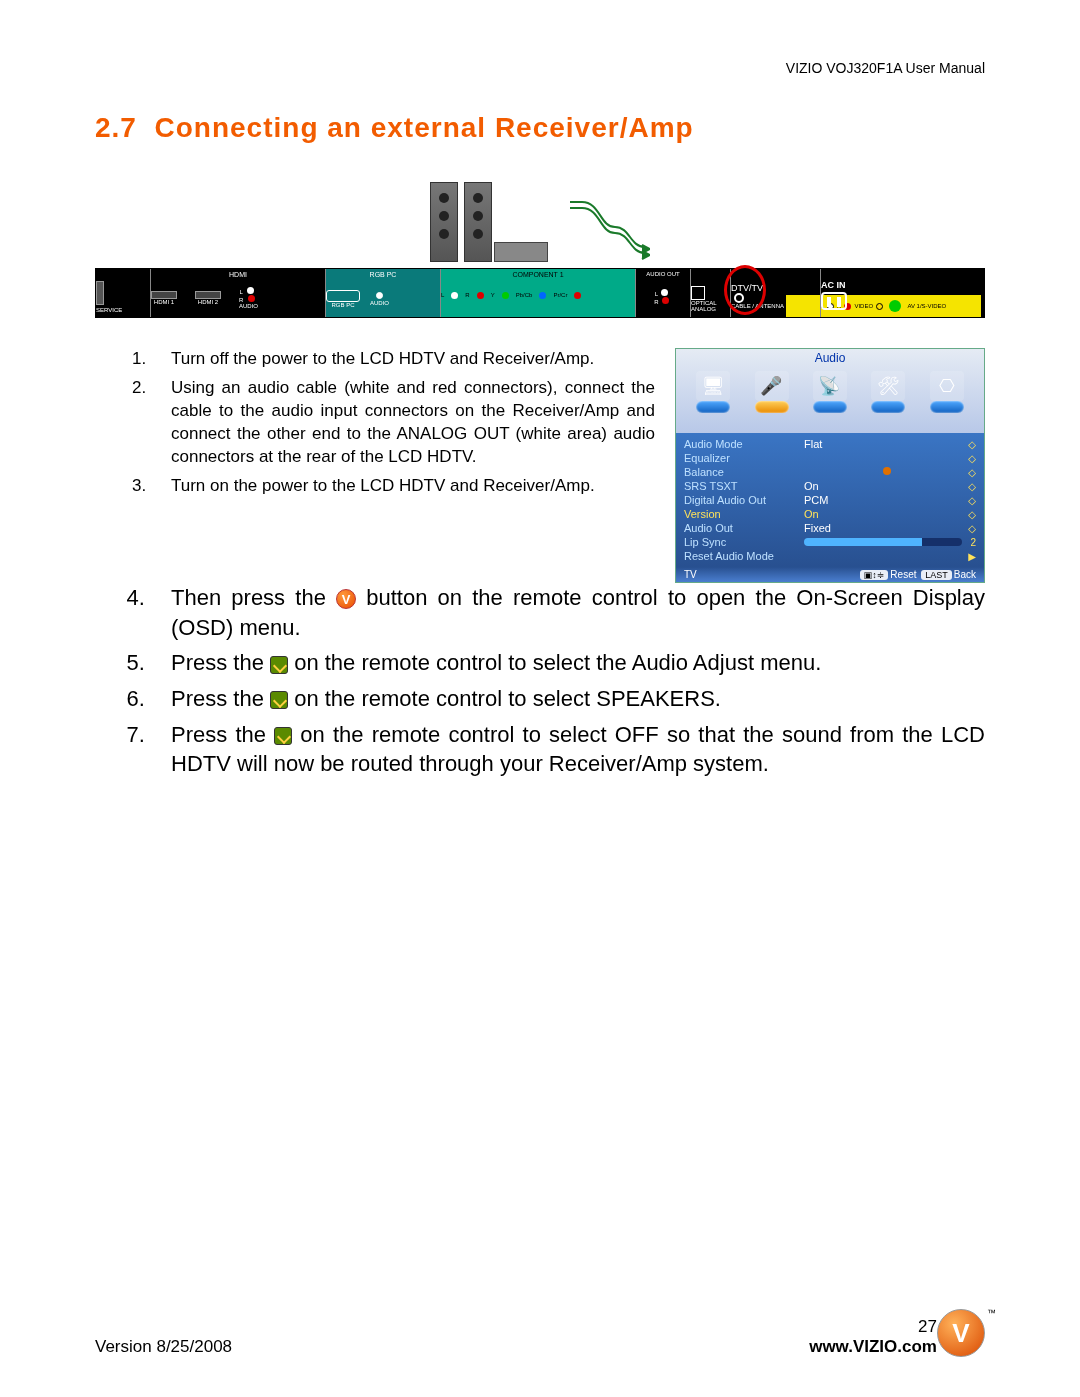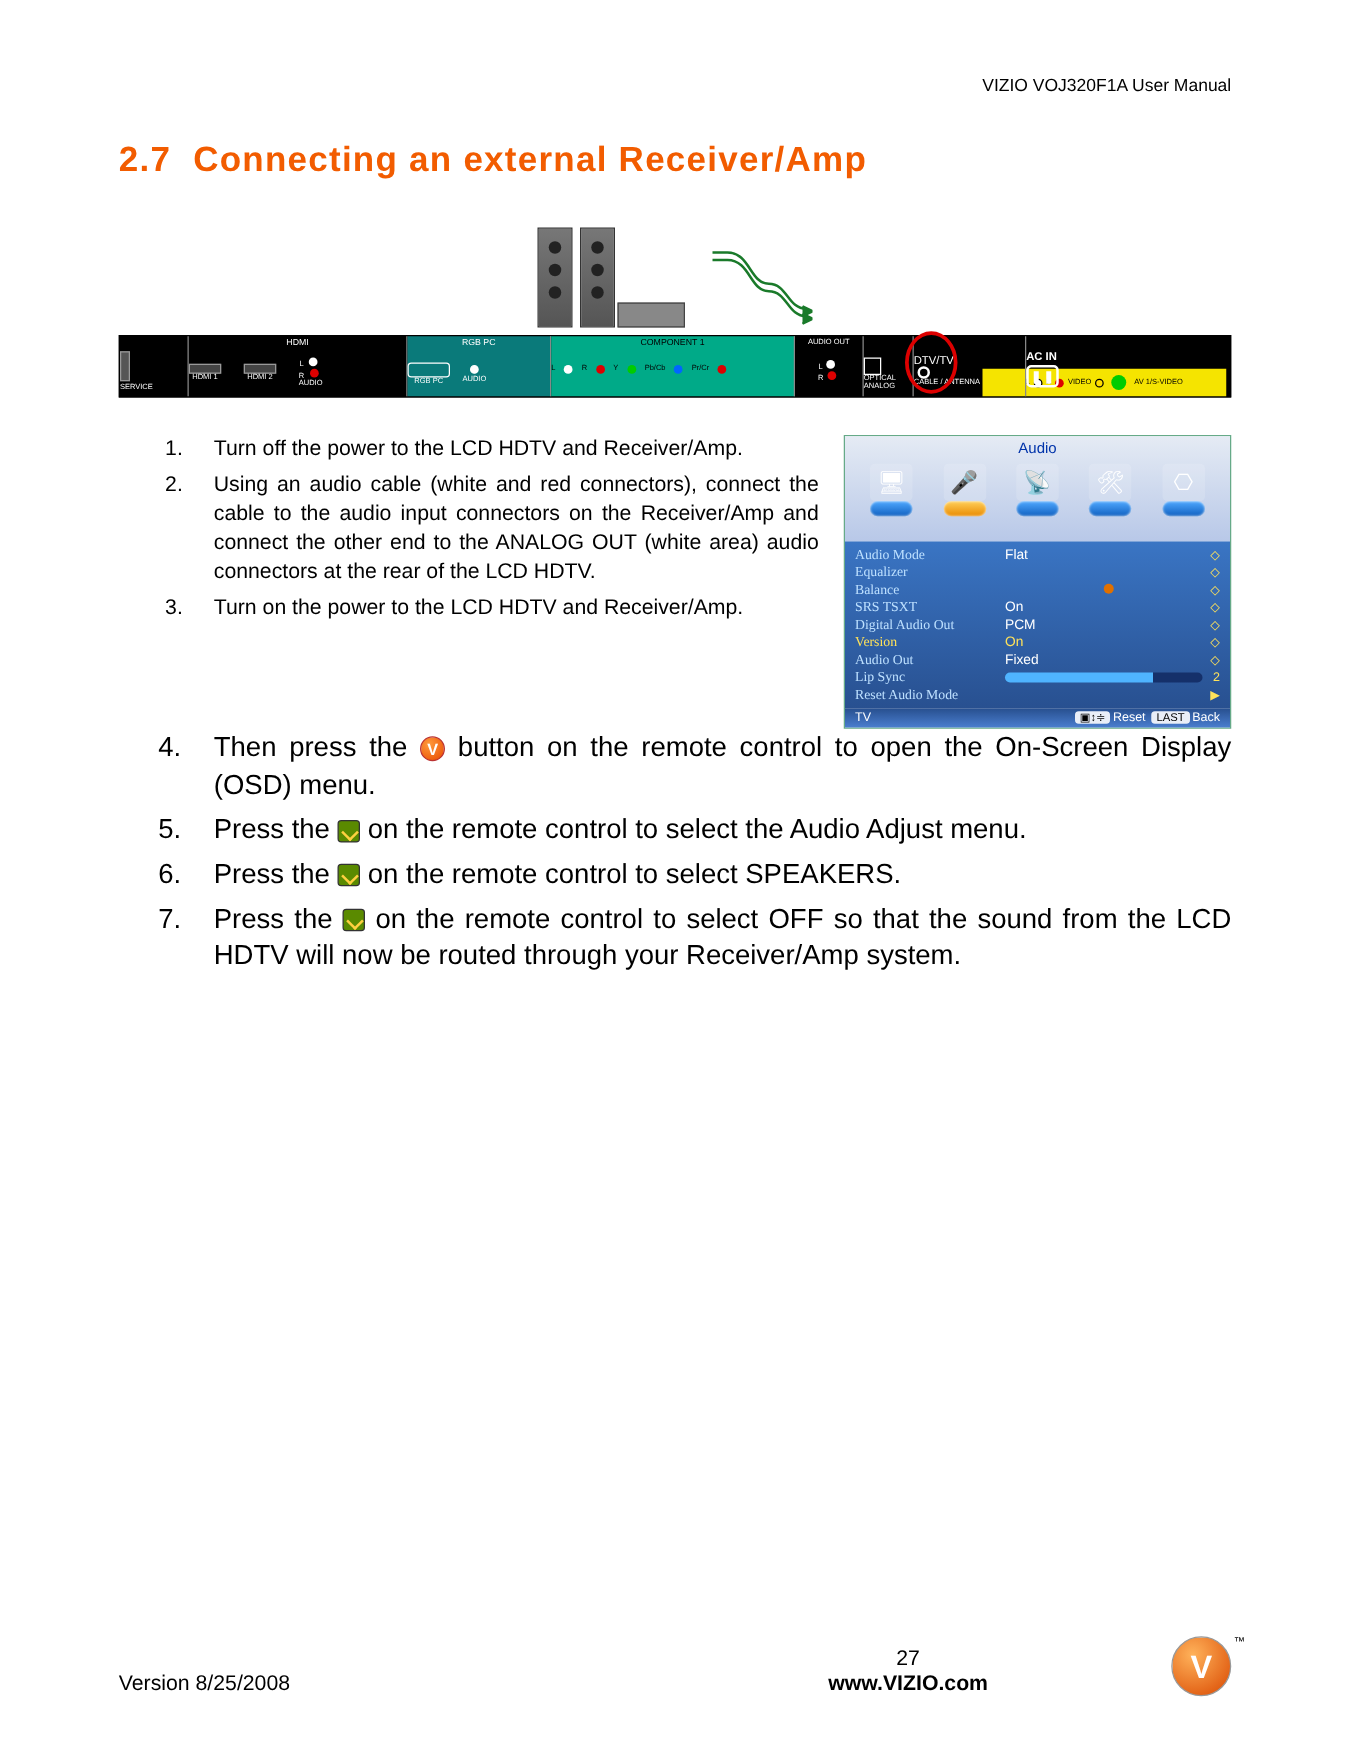--- a/index.html
+++ b/index.html
@@ -104,40 +104,40 @@
     height:84px; position:relative;
   }
   .osd-title { text-align:center; padding-top:2px; color:#0033aa; font-size:12px;}
   .osd-icons { display:flex; justify-content:space-around; padding:6px 8px 0 8px;}
   .osd-ic { width:34px;height:30px; background:rgba(255,255,255,.15); border-radius:4px; display:flex;align-items:center;justify-content:center; font-size:18px; color:#fff;}
   .osd-sel { display:flex; justify-content:space-around; padding:0 8px 2px 8px;}
   .osd-pill { width:34px; height:12px; border-radius:6px; background:linear-gradient(#4fa8ff,#1060c0); box-shadow:inset 0 0 2px #fff;}
   .osd-pill.act { background:linear-gradient(#ffcf5a,#e98a00);}
   .osd-body { background: linear-gradient(#3a75c4,#285090); padding:4px 8px 4px 8px;}
   .osd-row { display:flex; justify-content:space-between; align-items:center; font-size:11px; padding:1px 0;}
-  .osd-row .l { color:#bde0ff; width:120px;font-family:Liberation Serif, serif;}
+  .osd-row .l { color:#bde0ff; width:120px;}
   .osd-row .l.hl { color:#ffe25a;}
   .osd-row .v { color:#fff; flex:1; }
   .osd-row .v.hl { color:#ffe25a;}
   .osd-row .a { width:14px; text-align:right; color:#ffe25a; font-size:10px;}
   .osd-bar { flex:1; position:relative; height:10px; }
   .osd-bar .tick{position:absolute;left:50%;top:0;width:8px;height:8px;background:#e07000;border-radius:50%;}
   .osd-slider { flex:1; height:8px; background:linear-gradient(90deg,#4fb4ff 75%,#15306a 75%); border-radius:4px;}
   .osd-foot { background:linear-gradient(#285090,#4a7ecf); display:flex; justify-content:space-between; padding:2px 8px; font-size:10px; color:#fff;}
   .osd-chip { display:inline-block; background:#e9eef7; color:#000; border-radius:3px; padding:0 4px; font-size:9px; margin:0 2px;}
   
   ol.steps-cont { list-style:decimal; padding-left:56px; font-size:22px; line-height:1.35; }
   ol.steps-cont li { margin-bottom:6px; text-align:justify; padding-left:20px;}
   
   .footer {
     position:absolute; bottom:40px; left:95px; right:95px;
     display:flex; align-items:flex-end; font-size:17px;
   }
   .footer .ver { flex:1; }
-  .footer .center { flex:1; text-align:center;}
+  .footer .center { flex:1; text-align:right;}
   .footer .url { font-weight:bold;}
   .footer .logo {
     width:48px;height:48px;border-radius:50%;
     background: radial-gradient(circle at 35% 30%, #ffb25a, #d94800);
     border:1px solid #999; position:relative; margin-left:auto;
   }
   .footer .logo::after{content:"V";position:absolute;left:0;right:0;top:8px;text-align:center;color:#fff;font-size:26px;font-weight:bold;}
   .footer .logo .tm{position:absolute;right:-12px;top:-2px;font-size:9px;color:#000;}
 </style>
 </head>

